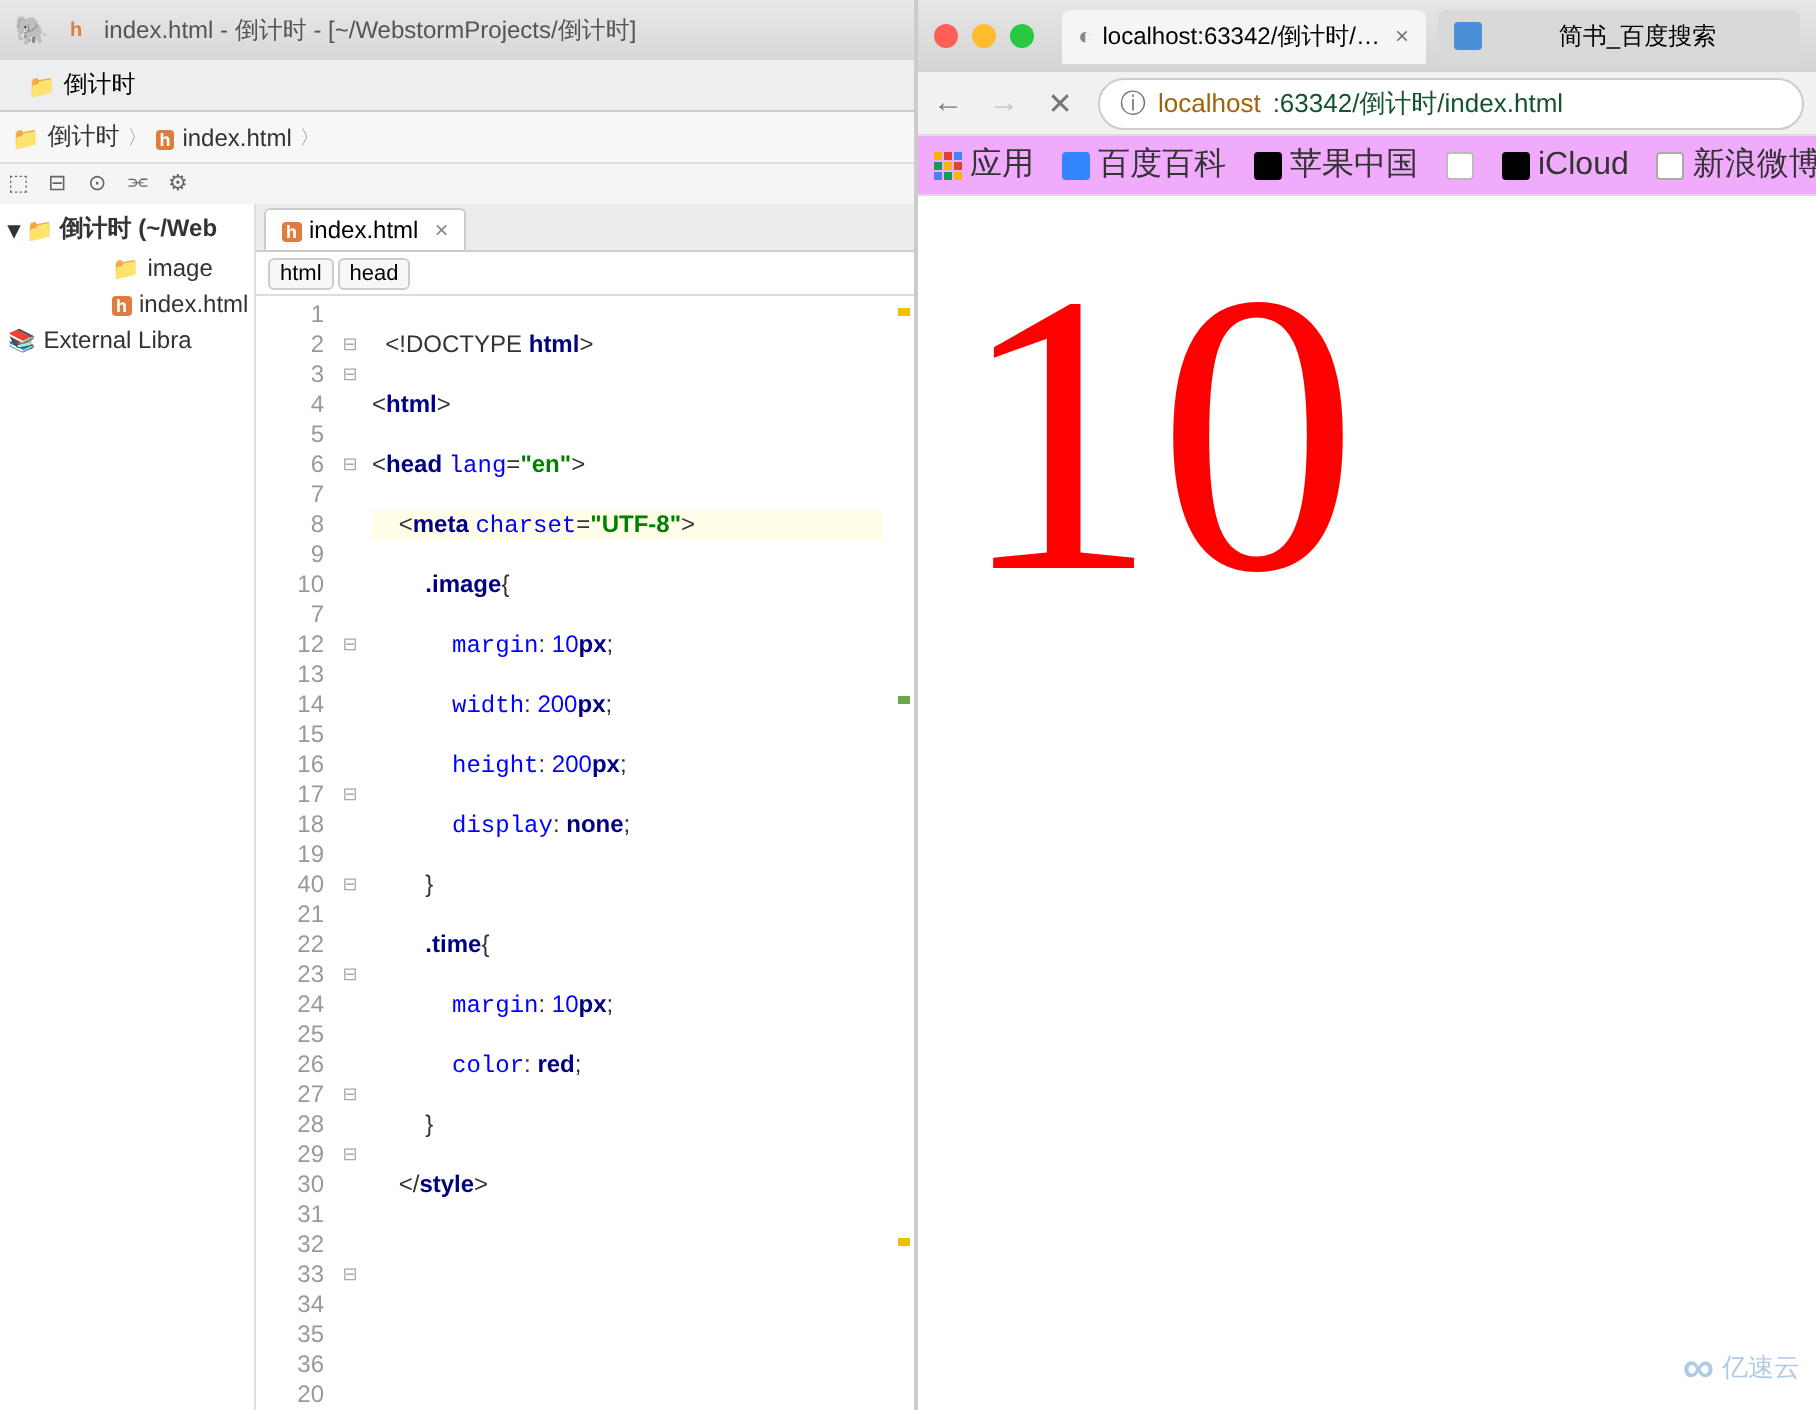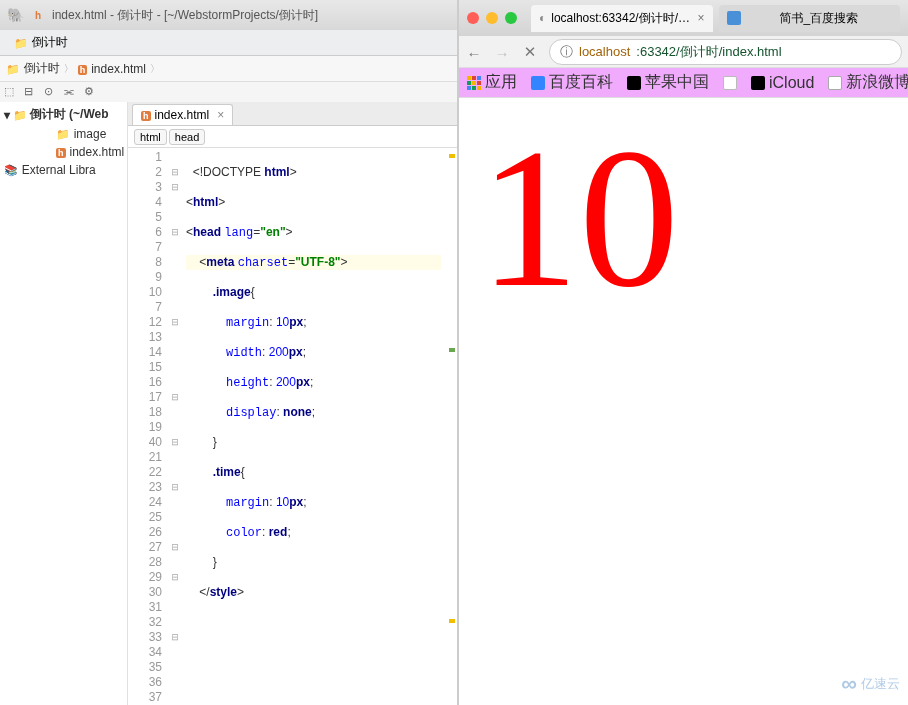--- a/index.html
+++ b/index.html
@@ -294,21 +294,21 @@
             <div>27</div>
           <div>28</div>
             <div>29</div>
             <div>30</div>
           <div>31</div>
             <div>32</div>
             <div>33</div>
           <div>34</div>
             <div>35</div>
             <div>36</div>
-          <div>37</div>
+          <div>20</div>
         </div>
         <div class="fold-col">
           <div></div>
             <div>⊟</div>
             <div>⊟</div>
             <div></div>
             <div></div>
             <div>⊟</div>
           <div></div>
             <div></div>

